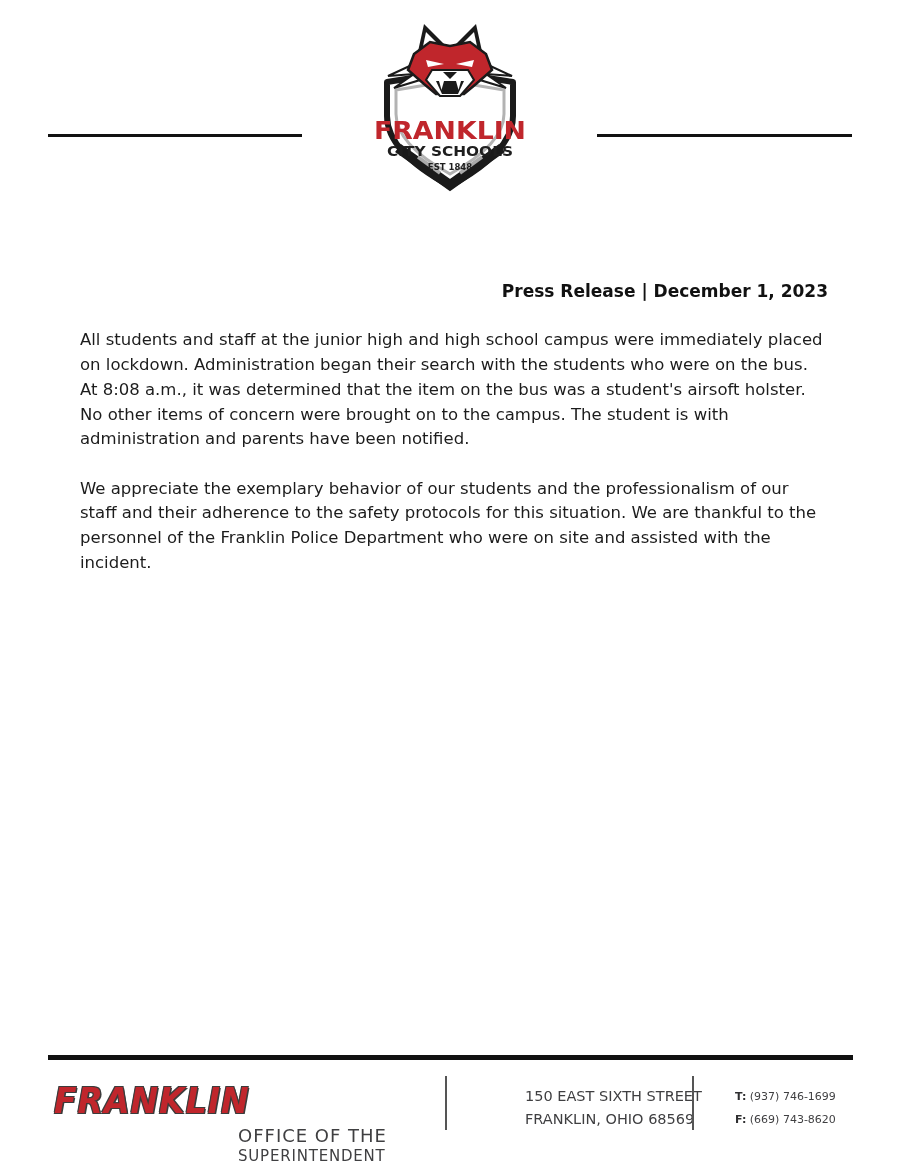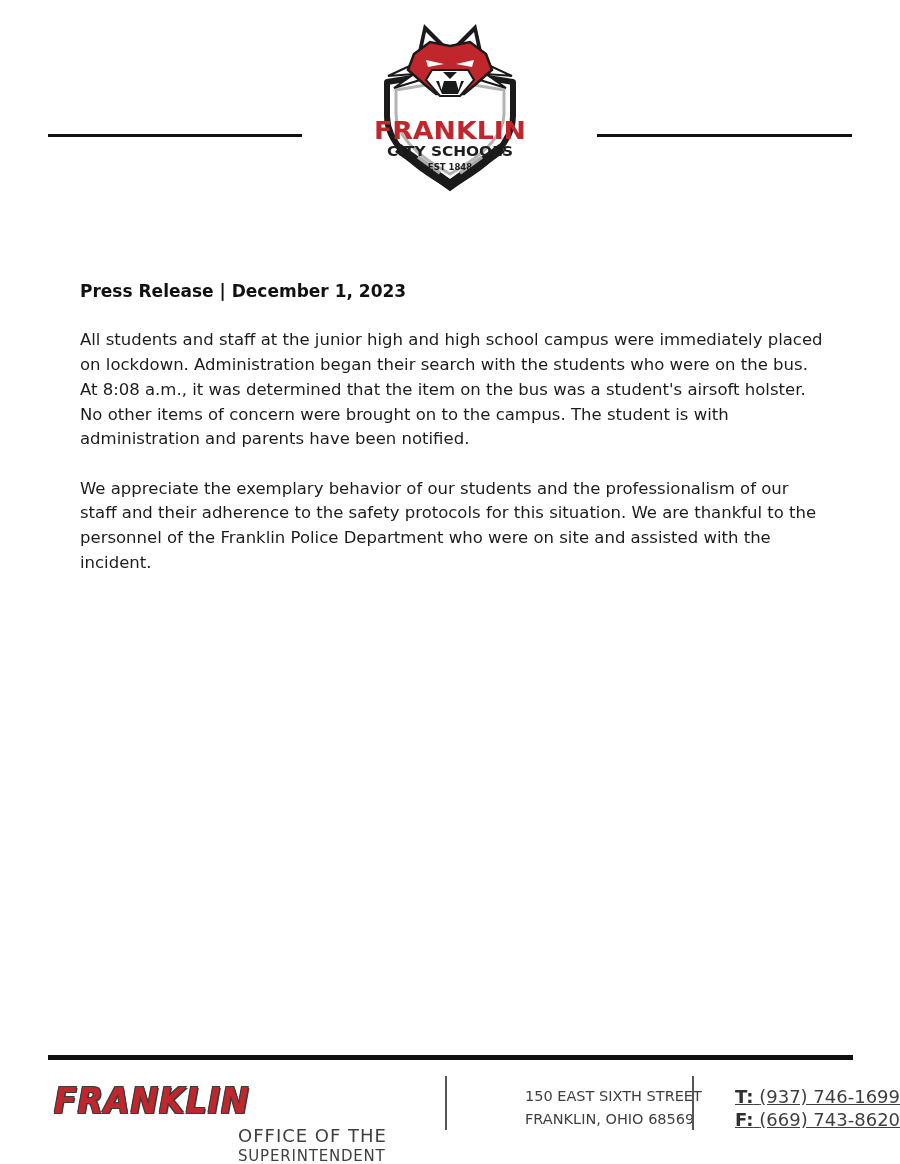--- a/index.html
+++ b/index.html
@@ -18,21 +18,21 @@
   .hdr-line.right { left:597px; width:255px; }
   .logo-wrap { position:absolute; left:368px; top:18px; width:164px; height:176px; }
 
   
   .doc {
     position:absolute; left:80px; top:279px; width:748px;
     color:#1c1c1c; font-size:16.5px; line-height:24.7px;
   }
   .doc h1 {
     font-size:17px; font-weight:bold; color:#111;
-    line-height:24.7px; margin:0 0 24.7px 0;
+    line-height:24.7px; margin:0 0 24.7px 0;text-align:right;
   }
   .doc p { margin:0 0 24.7px 0; }
 
   
   .ftr-bar { position:absolute; left:48px; top:1055px; width:805px; height:5px; background:#111; }
   .ftr-divider { position:absolute; top:1076px; width:2px; height:54px; background:#555; }
   .ftr-divider.d1 { left:445px; }
   .ftr-divider.d2 { left:692px; }
 
   .wordmark {
@@ -41,21 +41,21 @@
     letter-spacing:1px; color:#c0262c; white-space:nowrap;
     text-shadow:-1px -1px 0 #3c3c3c, 1px -1px 0 #3c3c3c, -1px 1px 0 #3c3c3c, 1.5px 1.5px 0 #3c3c3c;
     transform:scaleY(1.05);
   }
   .office { position:absolute; left:238px; top:1085px; color:#3f3f41; }
   .office .l1 { font-size:18px; letter-spacing:1px; line-height:21px;margin-top:40px; }
   .office .l2 { font-size:15px; font-weight:normal; letter-spacing:0.8px; line-height:21px; }
 
   .address { position:absolute; left:489px; top:1085px; color:#3f3f41; font-size:14.5px; line-height:23px;margin-left:36px; }
 
-  .phones { position:absolute; left:735px; top:1085px; color:#3f3f41; font-size:18px; line-height:23px; white-space:nowrap;text-decoration:underline; }
+  .phones { position:absolute; left:735px; top:1085px; color:#3f3f41; font-size:11px; line-height:23px; white-space:nowrap; }
   .phones b { color:#2f2f31; }
 </style>
 </head>
 <body>
 
 <div class="page">
 
   <div class="hdr-line left"></div>
   <div class="hdr-line right"></div>
 

